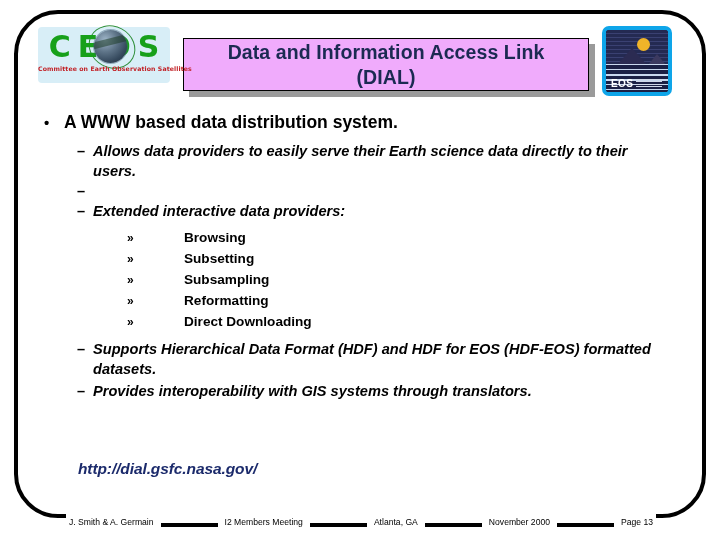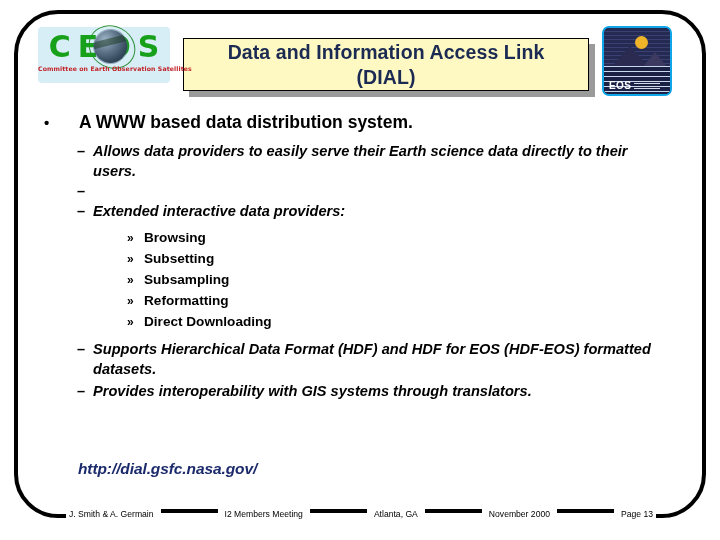--- a/index.html
+++ b/index.html
@@ -110,21 +110,21 @@
     height: 53px;
     background: #9a9a9a;
     z-index: 3;
   }
   #title-box {
     position: absolute;
     left: 183px;
     top: 38px;
     width: 406px;
     height: 53px;
-    background: #fef9c3;
+    background: #f0abfc;
     border: 1.5px solid #000000;
     box-sizing: border-box;
     z-index: 4;
     display: flex;
     align-items: center;
     justify-content: center;
   }
   #title-text {
     font-family: "Liberation Sans", sans-serif;
     font-weight: bold;
@@ -137,21 +137,21 @@
 
   
   #eos-logo {
     position: absolute;
     left: 602px;
     top: 26px;
     width: 70px;
     height: 70px;
     z-index: 6;
     background: #1a1d3a;
-    border: 2px solid #0ea5e9;
+    border: 4px solid #0ea5e9;
     border-radius: 7px;
     box-sizing: border-box;
     overflow: hidden;
   }
   #eos-logo .eos-sky {
     position: absolute;
     left: 0; top: 0;
     width: 100%; height: 100%;
     background: repeating-linear-gradient(
       to bottom,
@@ -237,21 +237,21 @@
     font-size: 17.5px;
     color: #000000;
     margin-bottom: 9px;
   }
   .lvl1 .marker {
     width: 20px;
     flex: 0 0 20px;
     font-size: 15px;
     line-height: 1;
   }
-  .lvl1 .txt { line-height: 21px; margin-left: 15px; }
+  .lvl1 .txt { line-height: 21px; }
 
   .lvl2 {
     display: flex;
     align-items: baseline;
     font-weight: bold;
     font-size: 14.6px;
     color: #000000;
     margin-bottom: 3px;
     padding-left: 33px;
   }
@@ -271,21 +271,21 @@
     color: #000000;
     margin-bottom: 4px;
     padding-left: 83px;
   }
   .lvl3 .marker {
     width: 17px;
     flex: 0 0 17px;
     font-size: 12px;
     line-height: 1;
   }
-  .lvl3 .txt { line-height: 17px; }
+  .lvl3 .txt { line-height: 17px; margin-left: 40px; }
 
   .group3 { margin-top: 8px; margin-bottom: 10px; }
 
   
   #site-url {
     position: absolute;
     left: 78px;
     top: 460px;
     font-family: "Liberation Sans", sans-serif;
     font-weight: bold;
@@ -297,21 +297,21 @@
   }
 
   
   #footer {
     position: absolute;
     left: 66px;
     top: 509px;
     width: 590px;
     height: 18px;
     display: flex;
-    align-items: flex-start;
+    align-items: flex-end;
     justify-content: space-between;
     z-index: 7;
     background: #ffffff;
   }
   #footer .f-text {
     font-family: "Liberation Sans", sans-serif;
     font-size: 8.6px;
     color: #000000;
     white-space: nowrap;
     padding: 0 3px;

